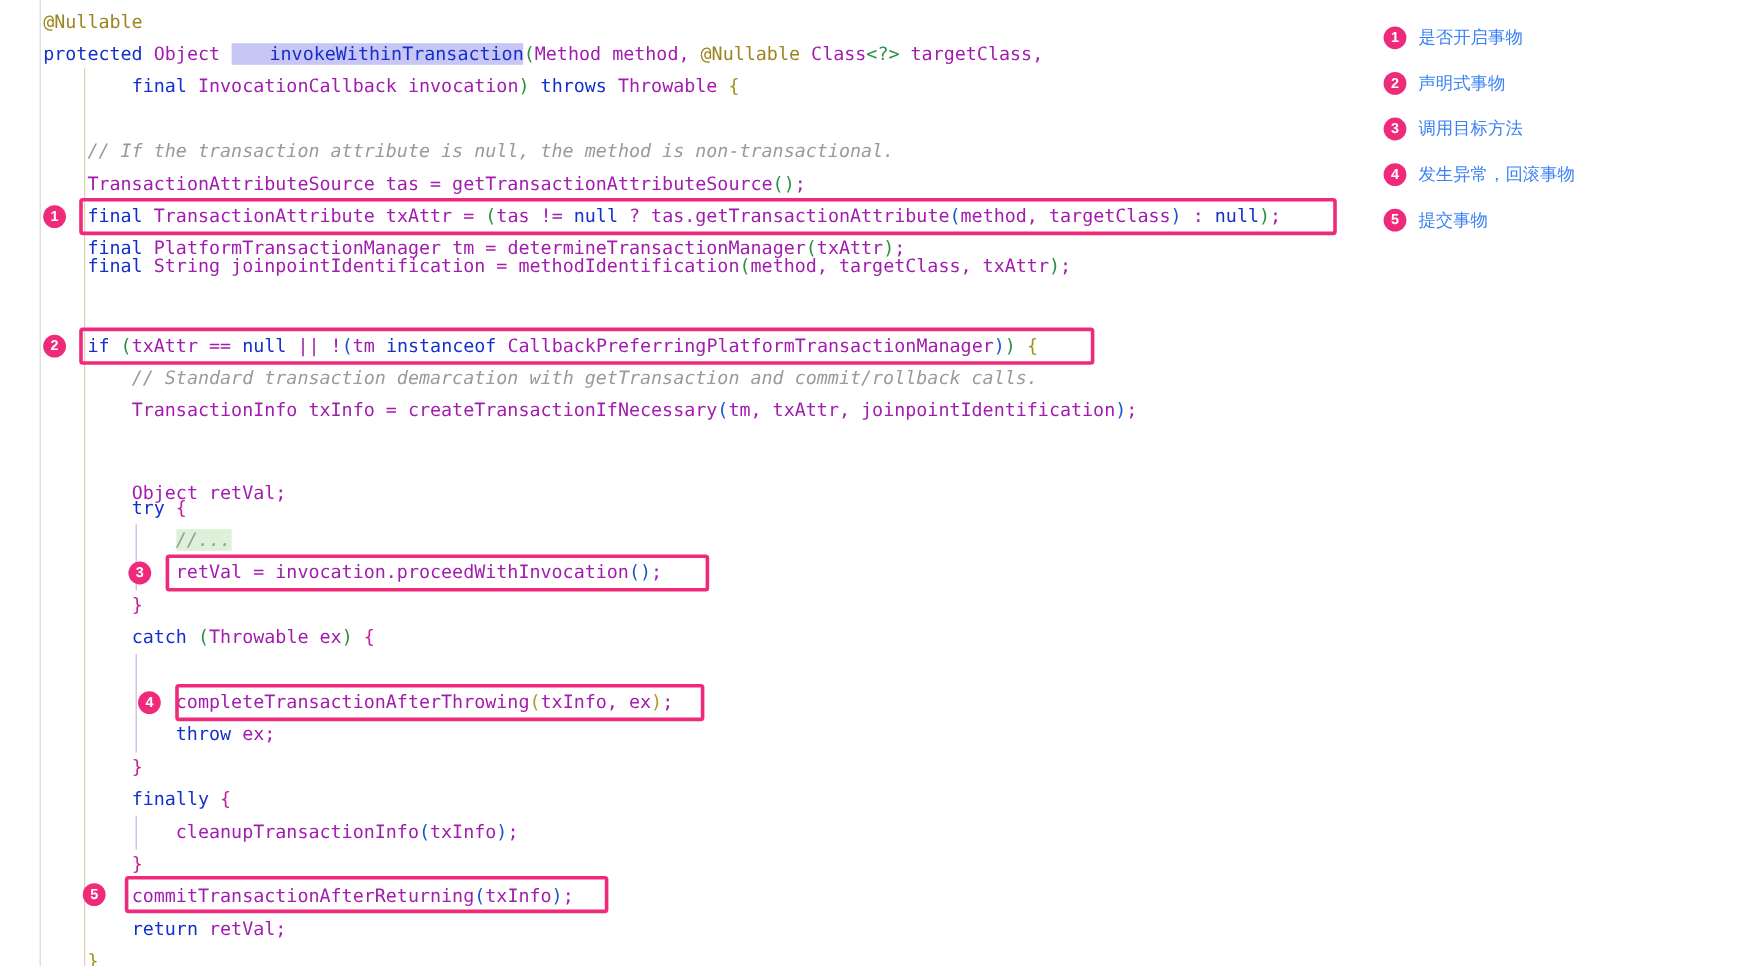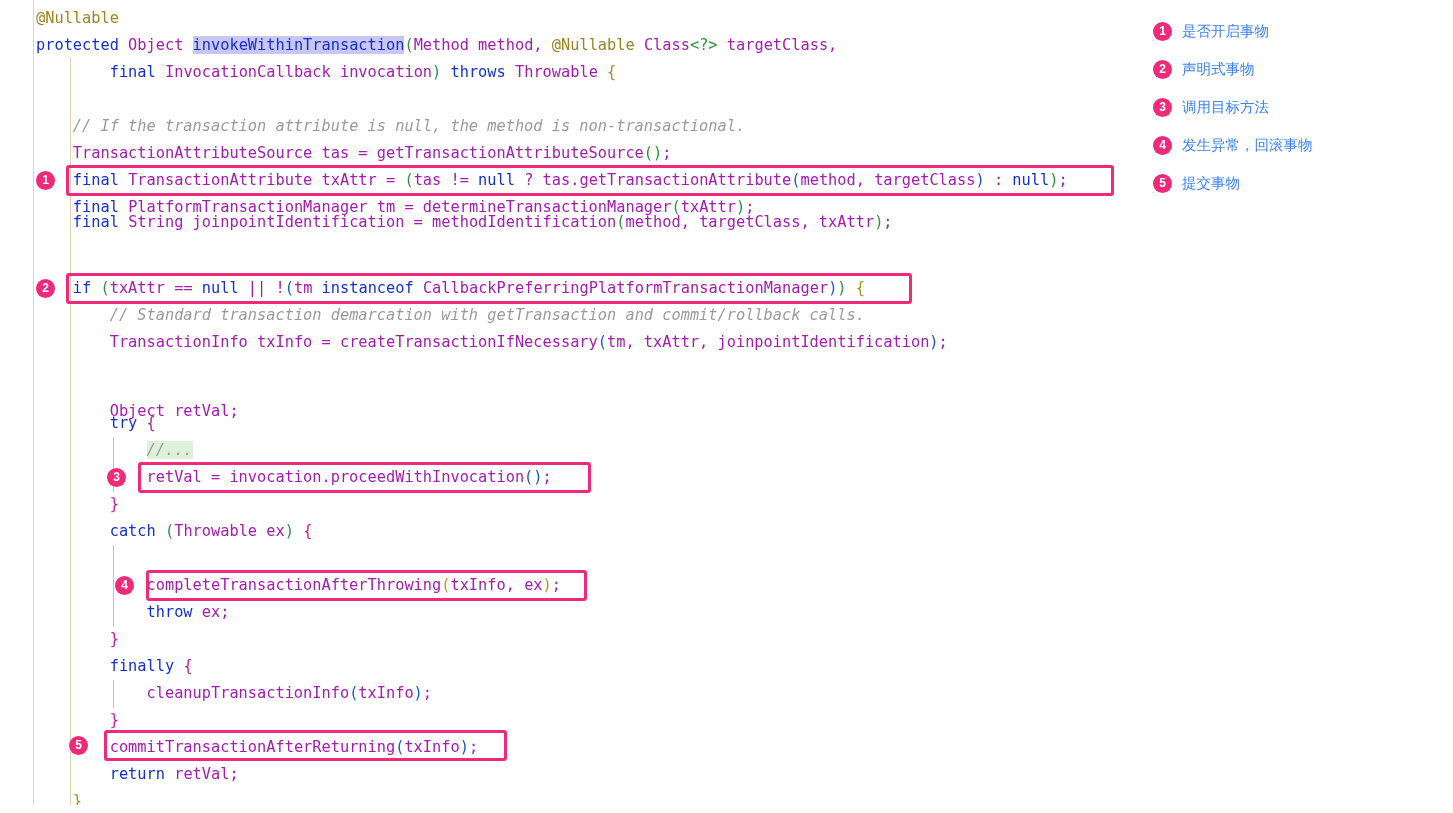--- a/index.html
+++ b/index.html
@@ -39,21 +39,21 @@
   
   .kw{color:#1330cc;}
   .anno{color:#9c8420;}
   .cmt{color:#9a9a9a;font-style:italic;}
   .pl{color:#a21caf;}
   .br-green{color:#2a9140;}
   .br-blue{color:#1a57c8;}
   .br-olive{color:#a09420;}
   .br-magenta{color:#c2219a;}
   .br-gold{color:#b59a22;}
-  .hl-method{background:#c8c6f5;color:#1330cc;}
+  .hl-method{background:#c8c6f5;color:#1330cc;padding-left:32px;}
   .hl-green{background:#ddf0d8;}
 
   
   .guide{position:absolute;width:1px;background:#d9d2b0;}
   .guide.purple{background:#cbb6d8;}
 
   
   .hbox{
     position:absolute;
     border:3px solid #ef2a7b;

